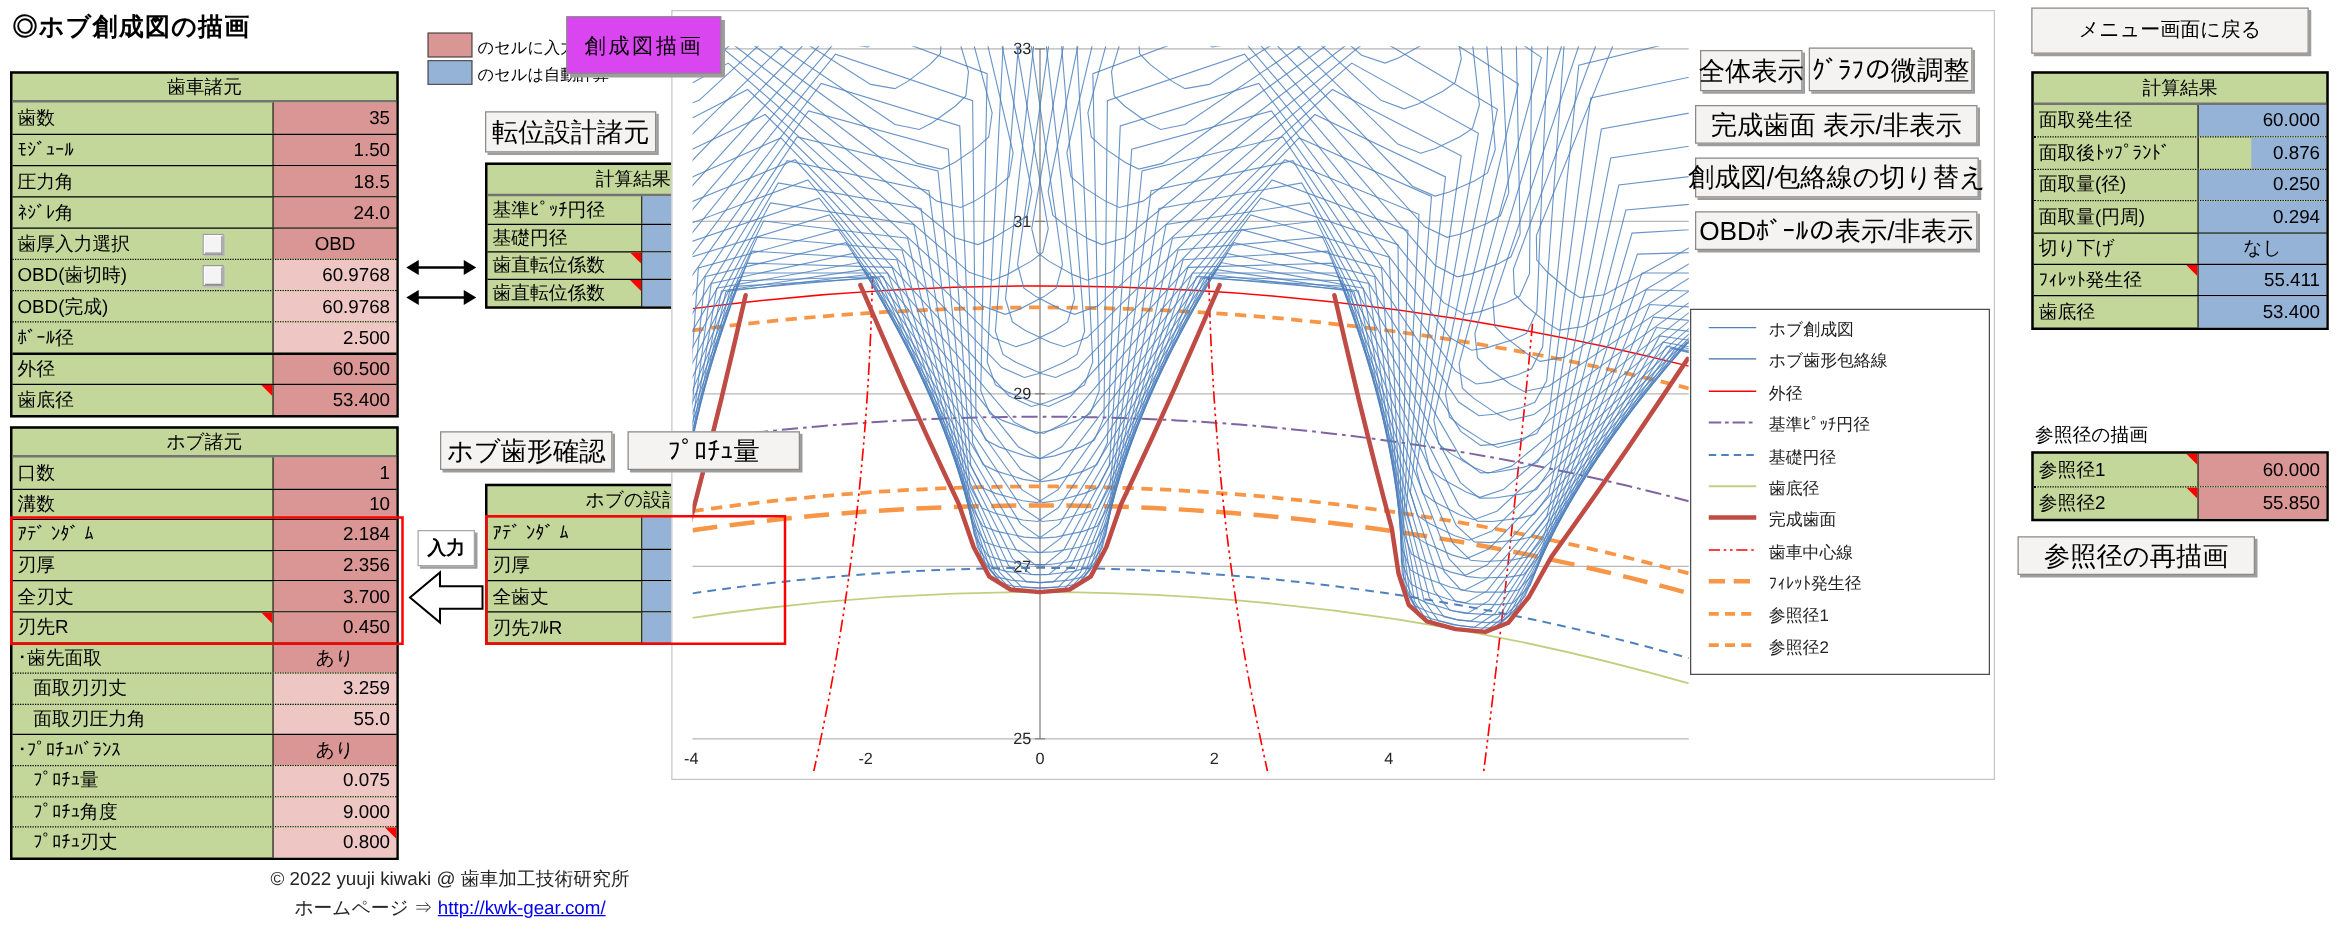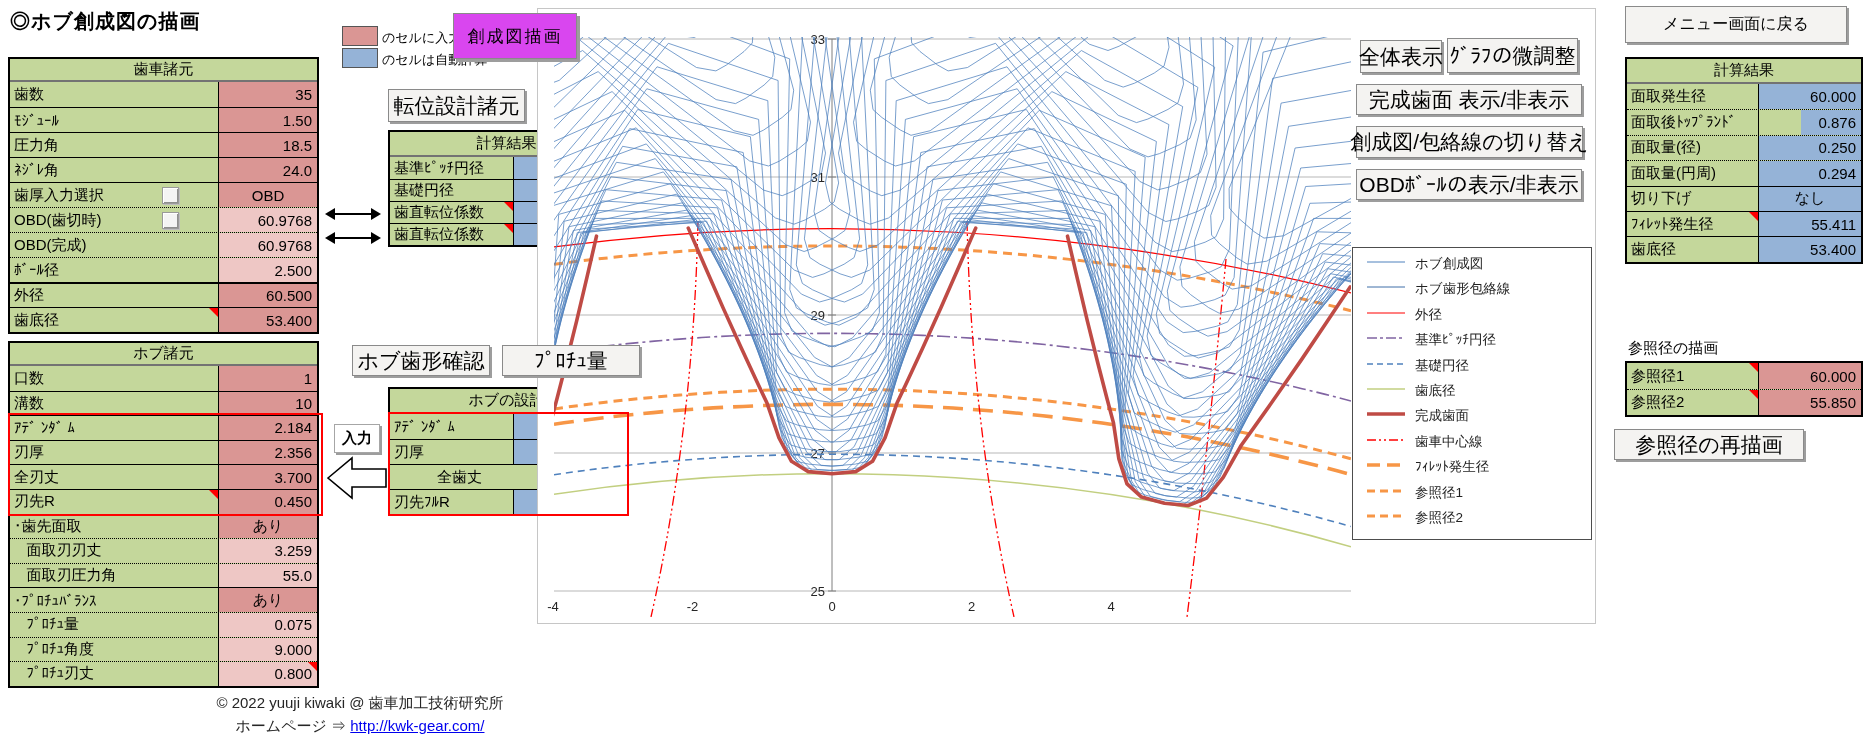--- a/index.html
+++ b/index.html
@@ -193,21 +193,21 @@
   <div class="xt" id="t-design" style="left:388px;top:387px;width:237px;">
     <div class="hd" style="height: 25px;">ホブの設計</div>
   <div class="row sep-none" style="height: 25px;">
         <div class="lb" style="width: 124px;">ｱﾃﾞ ﾝﾀﾞ ﾑ</div>
         <div class="vl tone-bl">2.1842</div>
       </div>
       <div class="row sep-solid" style="height: 25px;">
         <div class="lb" style="width: 124px;">刃厚</div>
         <div class="vl tone-bl">2.3562</div>
       </div>
-      <div class="row sep-solid" style="height: 25px; padding-left: 43px;">
+      <div class="row sep-solid" style="height: 25px;">
         <div class="lb" style="width: 124px;">全歯丈</div>
         <div class="vl tone-bl">3.9250</div>
       </div>
       <div class="row sep-solid" style="height: 25px;">
         <div class="lb" style="width: 124px;">刃先ﾌﾙR</div>
         <div class="vl tone-bl">0.7312</div>
       </div>
     </div>
 
   <div class="xt" id="t-result" style="left:1625px;top:57px;width:238px;">

